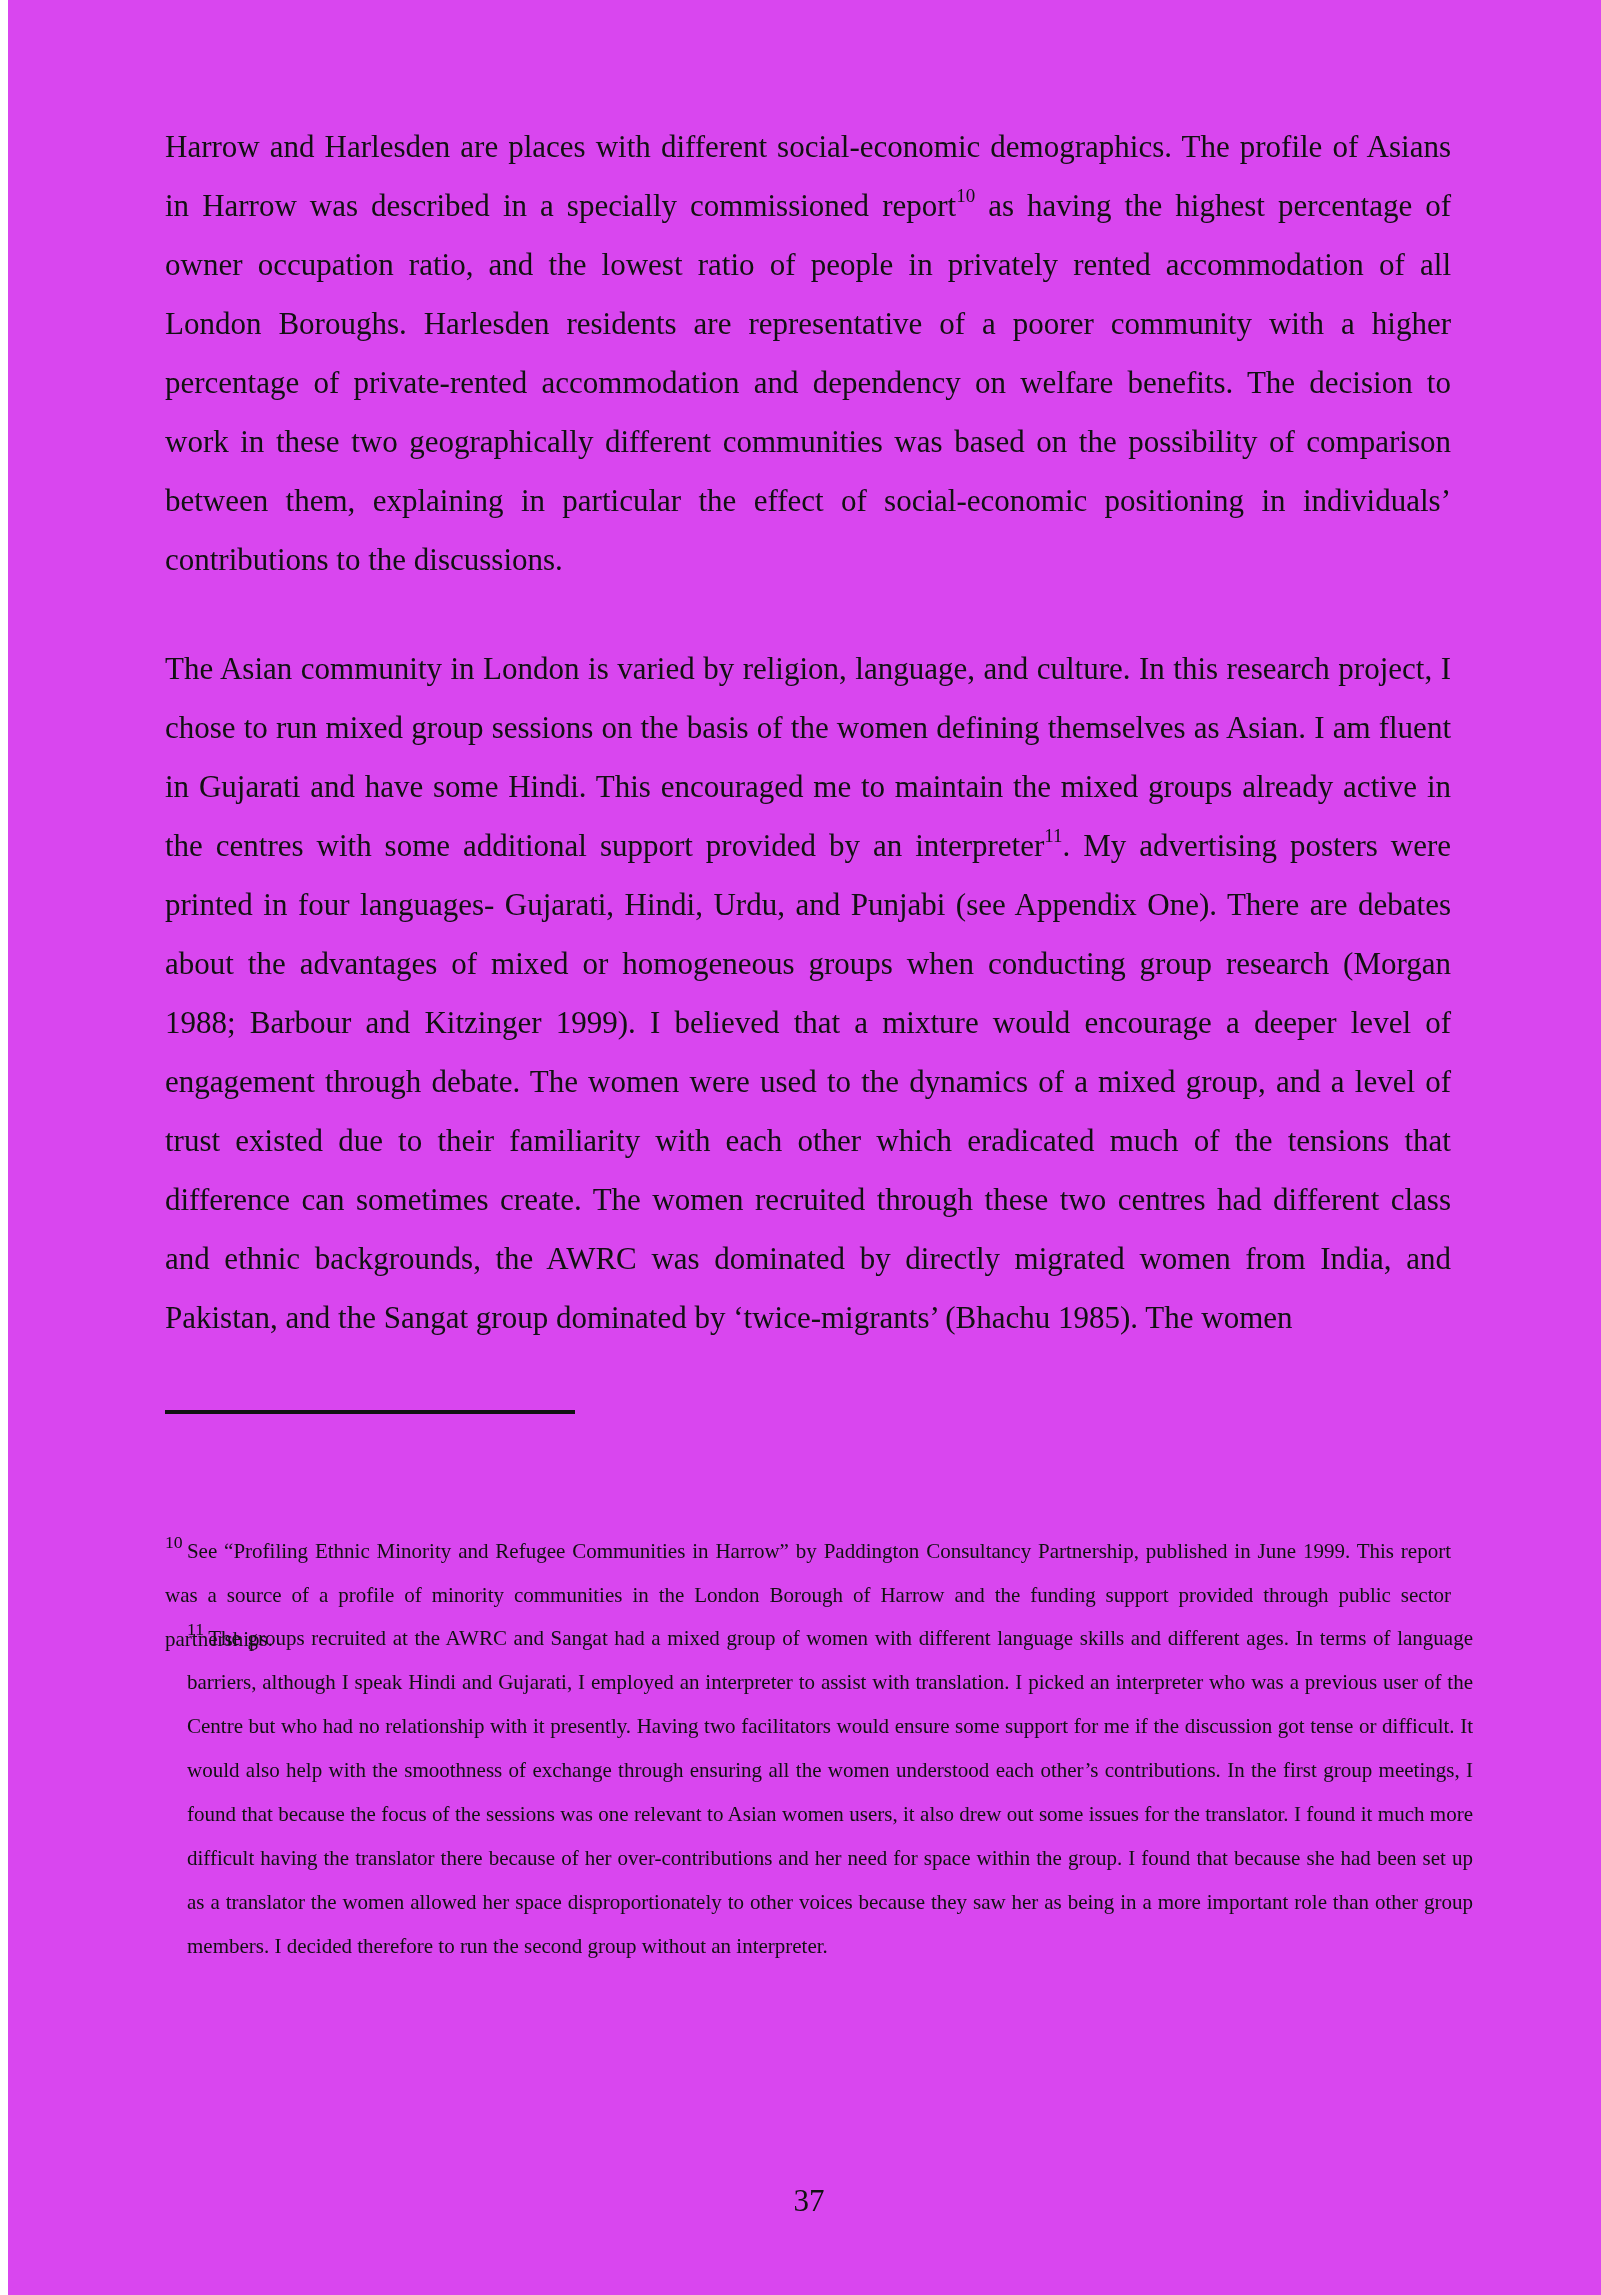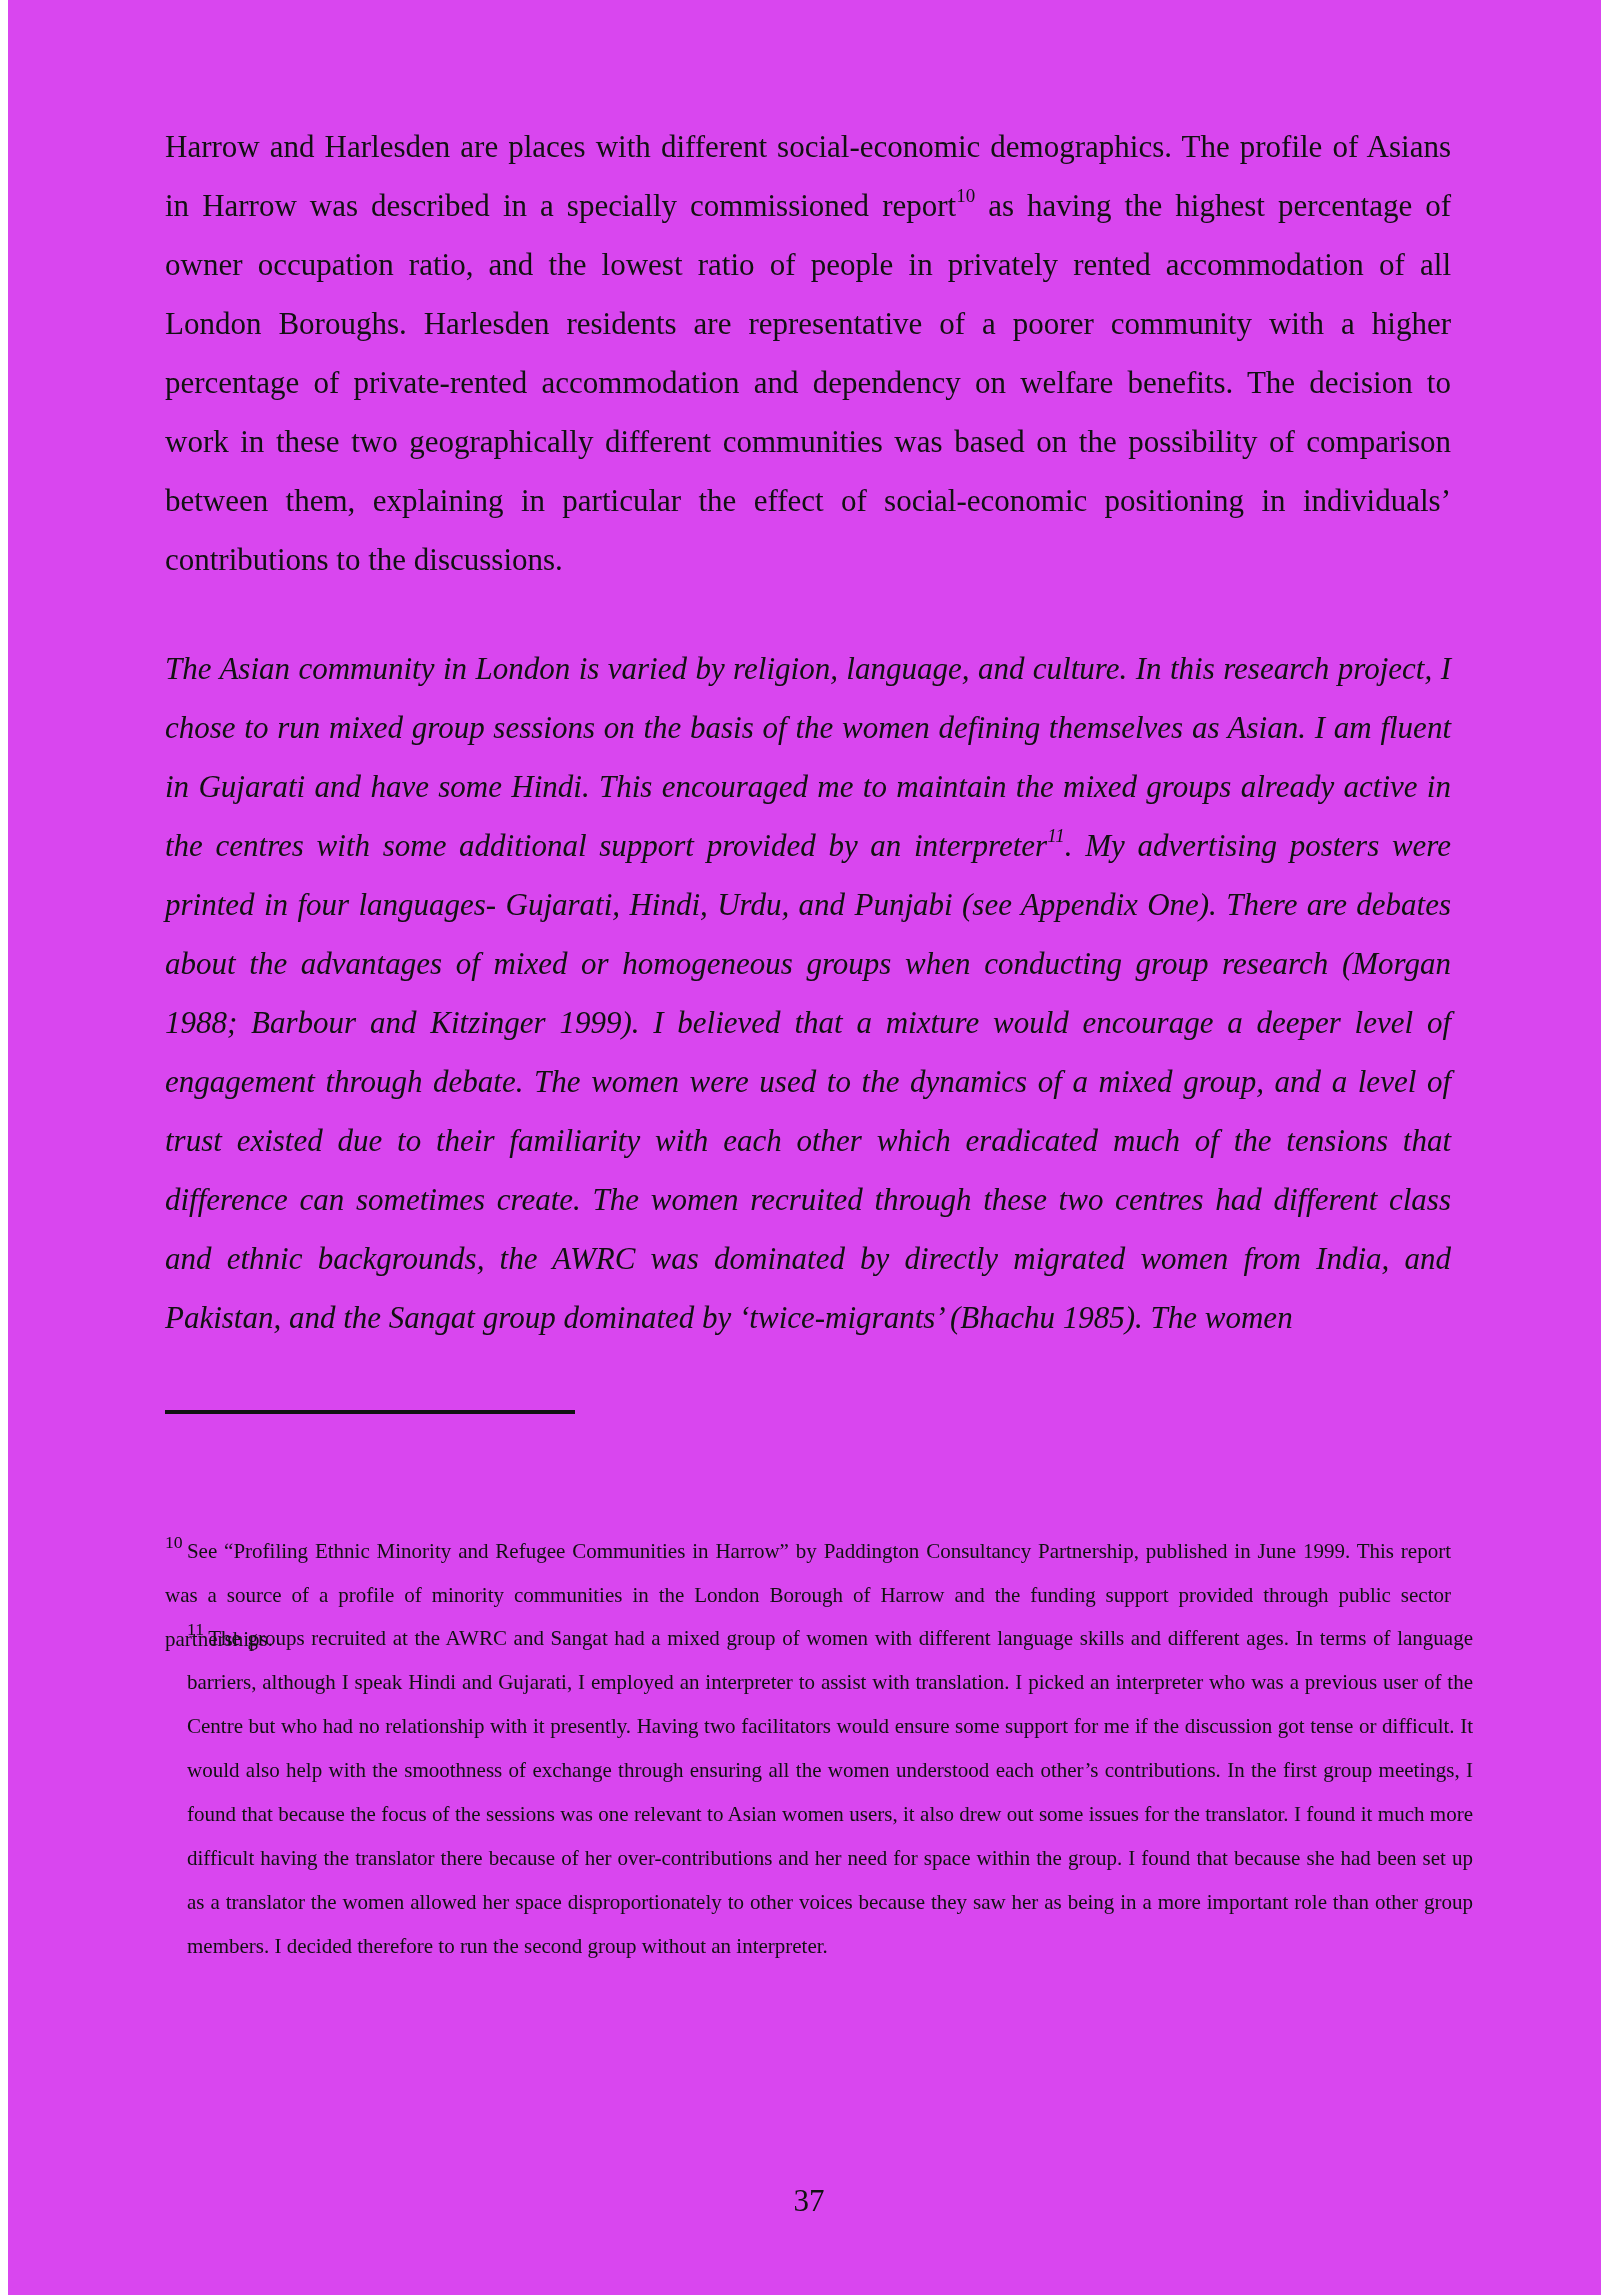--- a/index.html
+++ b/index.html
@@ -25,21 +25,21 @@
   .body-text {
     position: absolute;
     left: 157px;
     width: 1286px;
     font-size: 31px;
     line-height: 59px;
     text-align: justify;
     margin: 0;
   }
   #para-1 { top: 117px; }
-  #para-2 { top: 639px; font-style: italic; }
+  #para-2 { top: 639px; }
   sup.fnref {
     font-size: 19px;
     line-height: 0;
     vertical-align: 14px;
   }
   .footnote-rule {
     position: absolute;
     left: 157px;
     top: 1410px;
     width: 410px;

